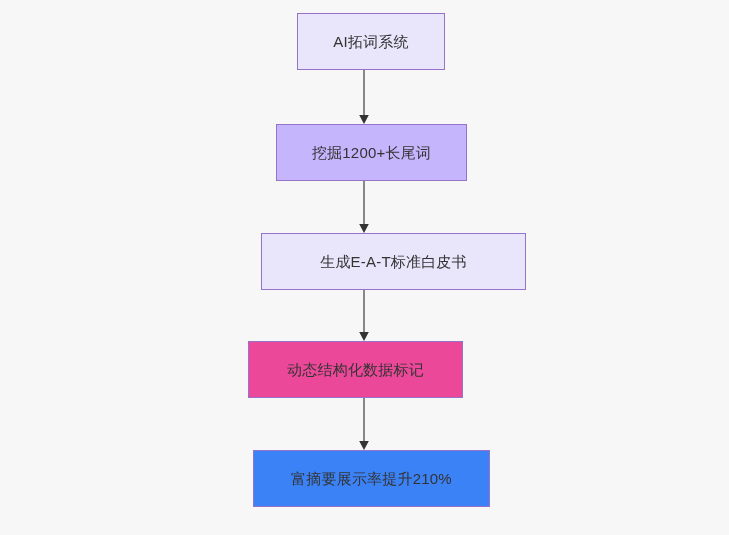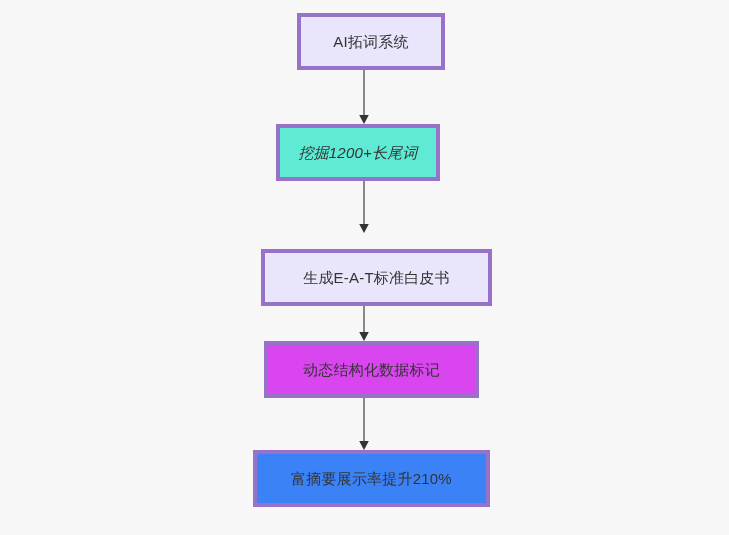--- a/index.html
+++ b/index.html
@@ -16,21 +16,21 @@
   }
   #flowchart {
     position: relative;
     width: 729px;
     height: 535px;
   }
   .node {
     position: absolute;
     box-sizing: border-box;
     background: #e9e5fb;
-    border: 4px solid #a3a3a3;
+    border: 1px solid #a3a3a3;
     display: flex;
     align-items: center;
     justify-content: center;
     color: #333333;
     font-size: 15px;
     line-height: 1;
     letter-spacing: 0.2px;
     white-space: nowrap;
   }
   .node-label {
@@ -70,25 +70,25 @@
     </div>
     <div class="edge" style="left: 357px; top: 398px; height: 52px;">
       <svg width="14" height="52" viewBox="0 0 14 52">
         <line x1="7" y1="0" x2="7" y2="44" stroke="#888888" stroke-width="2"></line>
         <polygon points="2.2,43 11.8,43 7,52" fill="#333333"></polygon>
       </svg>
     </div>
     <div class="node" style="left: 297px; top: 13px; width: 148px; height: 57px; background: rgb(233, 229, 251); border-color: rgb(150, 115, 200); color: rgb(51, 51, 51);">
       <span class="node-label">AI拓词系统</span>
     </div>
-    <div class="node" style="left: 276px; top: 124px; width: 164px; height: 57px; background: #5eead4; border-color: rgb(150, 115, 200); color: rgb(51, 51, 51); font-style: italic;">
+    <div class="node" style="left: 276px; top: 124px; width: 191px; height: 57px; background: #c4b5fd; border-color: rgb(150, 115, 200); color: rgb(51, 51, 51);">
       <span class="node-label">挖掘1200+长尾词</span>
     </div>
-    <div class="node" style="left: 261px; top: 233px; width: 231px; height: 57px; background: rgb(233, 229, 251); border-color: rgb(150, 115, 200); color: rgb(51, 51, 51); margin-top: 16px;">
+    <div class="node" style="left: 261px; top: 233px; width: 265px; height: 57px; background: rgb(233, 229, 251); border-color: rgb(150, 115, 200); color: rgb(51, 51, 51);">
       <span class="node-label">生成E-A-T标准白皮书</span>
     </div>
-    <div class="node" style="left: 264px; top: 341px; width: 215px; height: 57px; background: #d946ef; border-color: rgb(150, 115, 200); color: rgb(51, 51, 51);">
+    <div class="node" style="left: 248px; top: 341px; width: 215px; height: 57px; background: #ec4899; border-color: rgb(150, 115, 200); color: rgb(51, 51, 51);">
       <span class="node-label">动态结构化数据标记</span>
     </div>
     <div class="node" style="left: 253px; top: 450px; width: 237px; height: 57px; background: #3b82f6; border-color: rgb(150, 115, 200); color: rgb(51, 51, 51);">
       <span class="node-label">富摘要展示率提升210%</span>
     </div>
   </div>
 
 </body></html>

